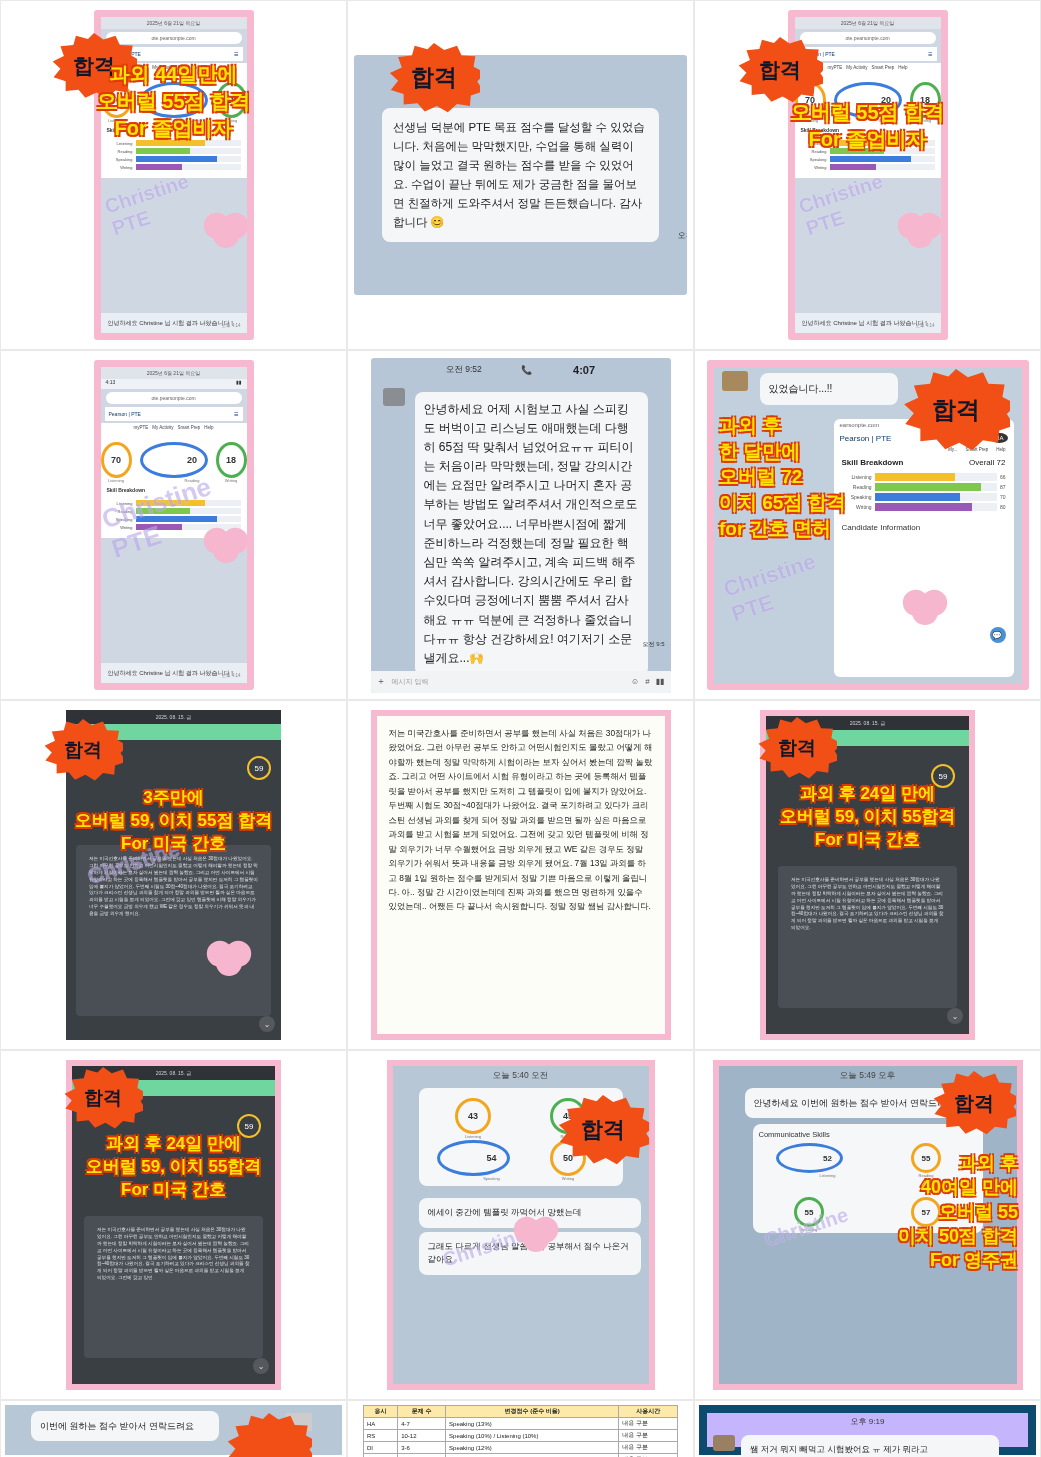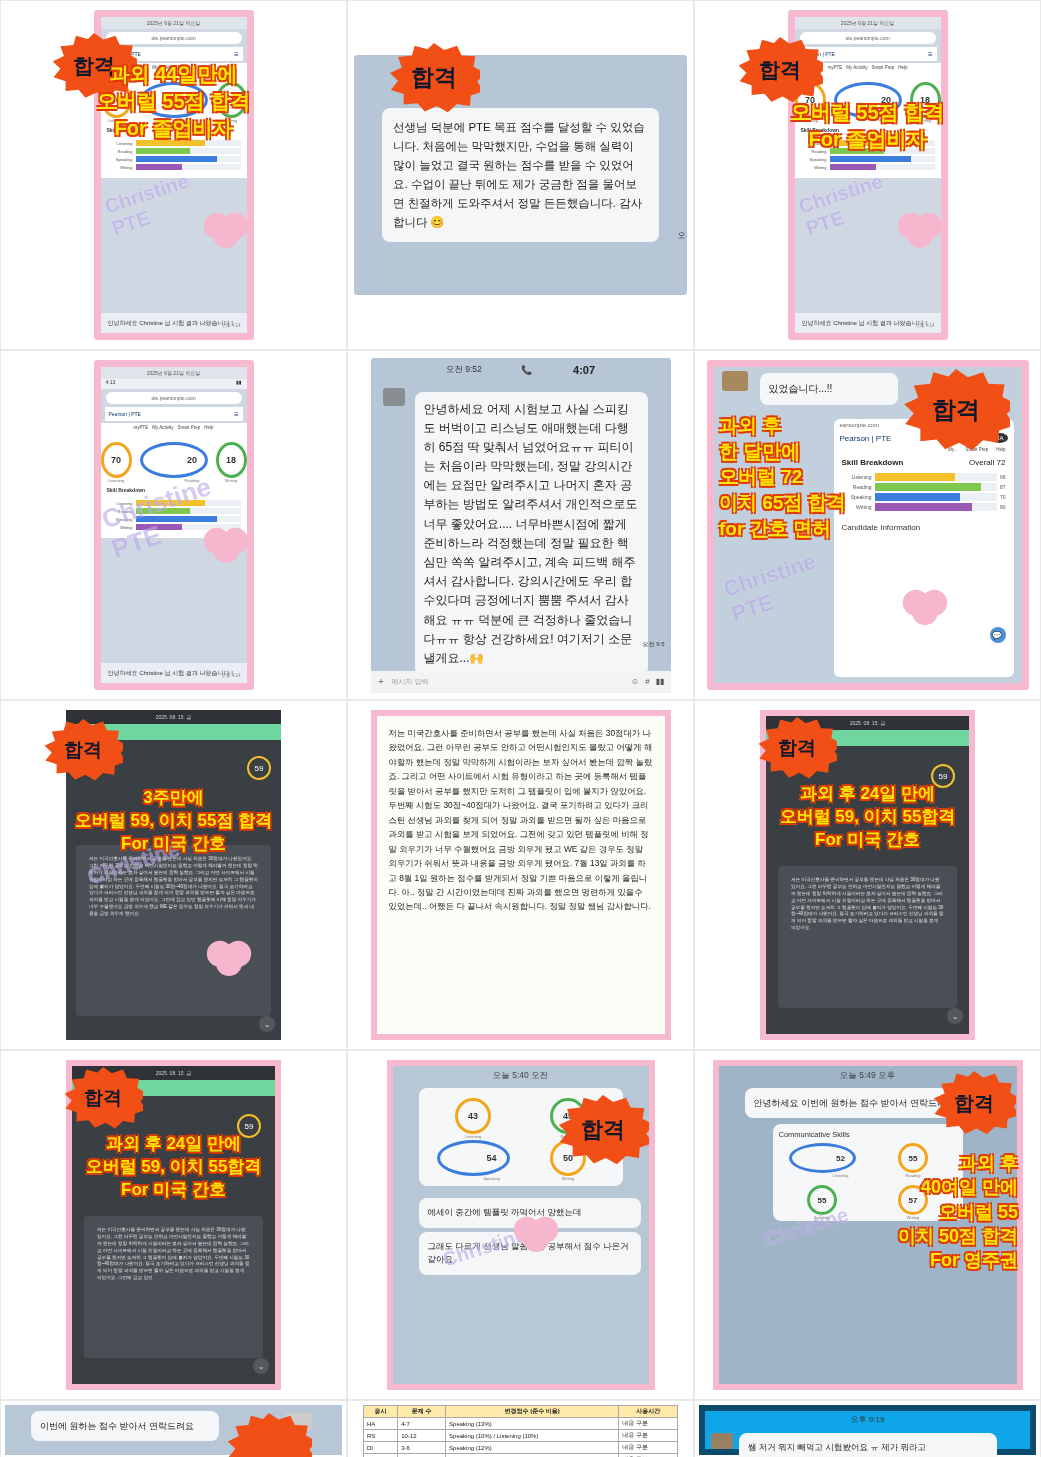--- a/index.html
+++ b/index.html
@@ -478,23 +478,23 @@
       </div>
     </div>
     <div class="stamp" style="right:44px;top:44px;width:92px;height:70px;font-size:22px">합격</div>
   </div>
 
   <div class="cell">
     <div class="pad">
       <div class="kkshot" style="width:310px;background:#9fb4c6">
         <div class="chat-time">오늘 5:49 오후</div>
         <div class="bubble small" style="margin:2px 40px 6px 26px;font-size:9px">안녕하세요 이번에 원하는 점수 받아서 연락드려요</div>
-        <div style="background:#f6f7f9;border-radius:8px;margin:0 54px;padding:6px">
+        <div style="background:#f6f7f9;border-radius:8px;margin:0 34px;padding:6px">
           <div style="font-size:7.5px;color:#333;margin-bottom:4px">Communicative Skills</div>
-          <div style="display:grid;grid-template-columns:1fr 1fr;gap:4px;justify-items:center">
+          <div style="display:grid;grid-template-columns:1fr 1fr;gap:16px;justify-items:center">
             <div class="ring b" style="width:24px;height:24px;font-size:8px">
                 <span>52</span>
                 <small>Listening</small>
               </div>
             <div class="ring" style="width:24px;height:24px;font-size:8px">
                 <span>55</span>
                 <small>Reading</small>
               </div>
             <div class="ring g" style="width:24px;height:24px;font-size:8px;margin-top:8px">
                 <span>55</span>
@@ -559,21 +559,21 @@
               <td>Speaking (8%) / Listening (12%)</td>
               <td>내용 구분</td>
             </tr>
       </tbody>
         </table>
     </div>
   </div>
 
   <div class="cell rowlast" style="height:60px">
     <div class="pad" style="padding:4px;align-items:flex-start">
-      <div style="width:100%;height:100%;background:#0ea5e9;border:6px solid #0c4a6e;box-sizing:border-box;position:relative">
+      <div style="width:100%;height:100%;background:#c4b5fd;border:8px solid #0c4a6e;box-sizing:border-box;position:relative">
         <div style="text-align:center;font-size:8px;color:#333;padding-top:3px">오후 9:19</div>
         <div style="position:absolute;left:6px;top:22px;width:24px;height:18px">
             <span class="blob" style="display:block;width:22px;height:16px;background:#9a8062"></span>
           </div>
         <div class="bubble small" style="position:absolute;left:34px;top:22px;width:240px;font-size:8.5px">쌤 저거 뭐지 빼먹고 시험봤어요 ㅠ 제가 뭐라고</div>
       </div>
     </div>
   </div>
 
 </div>

